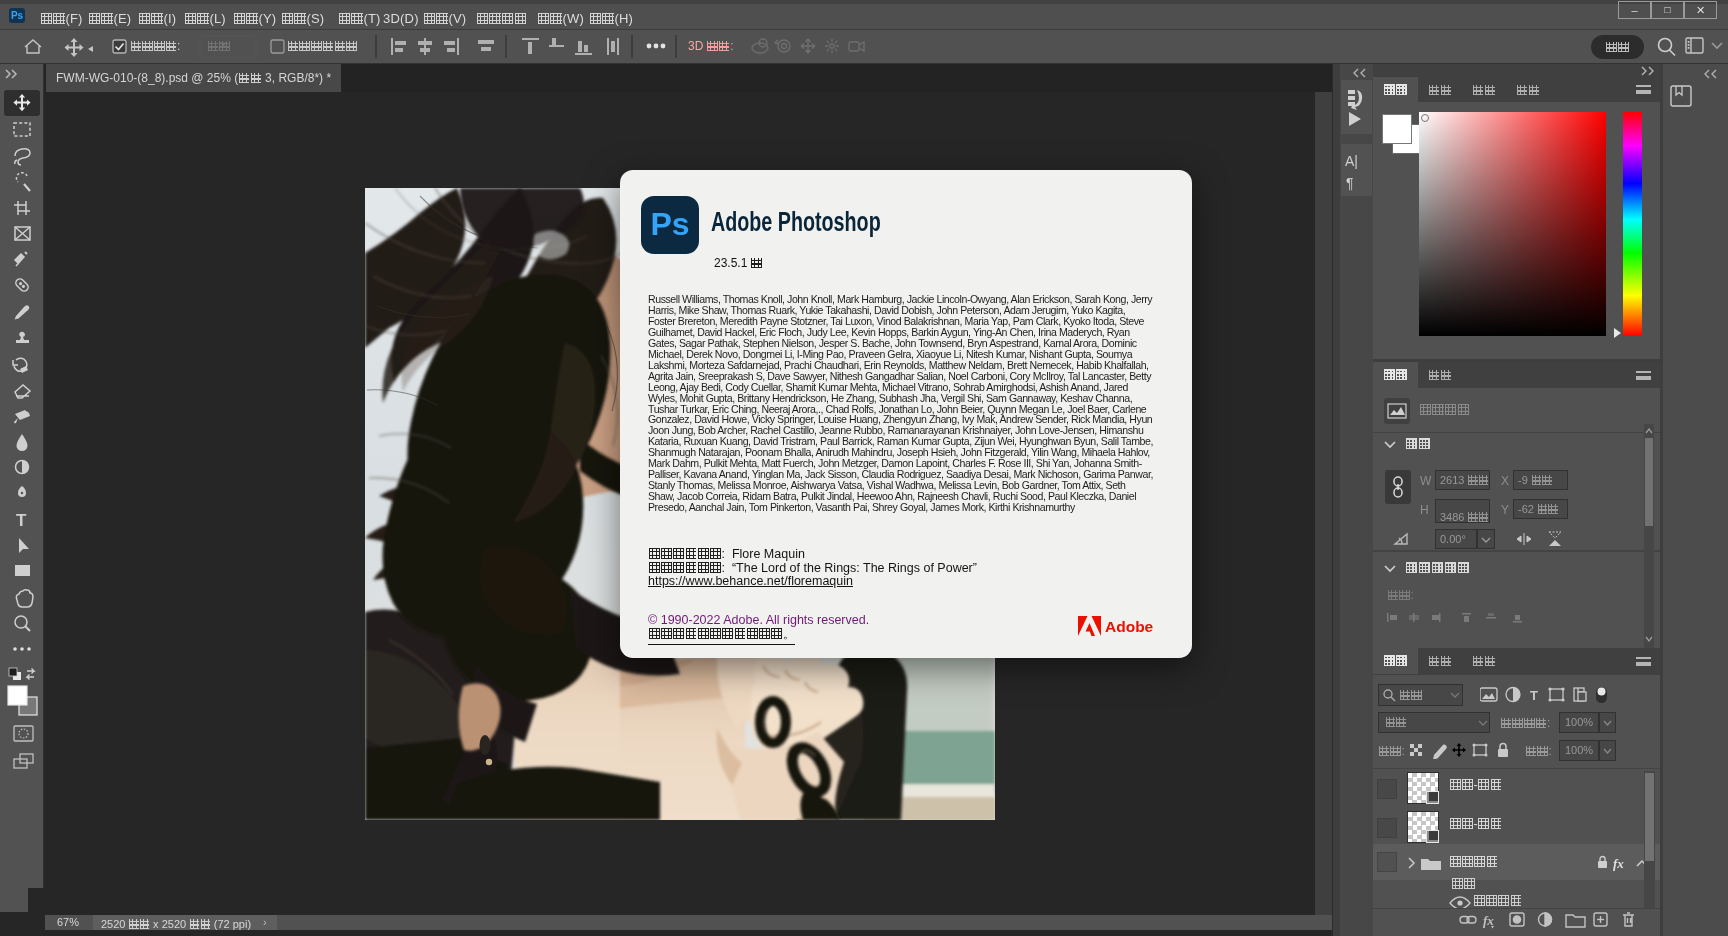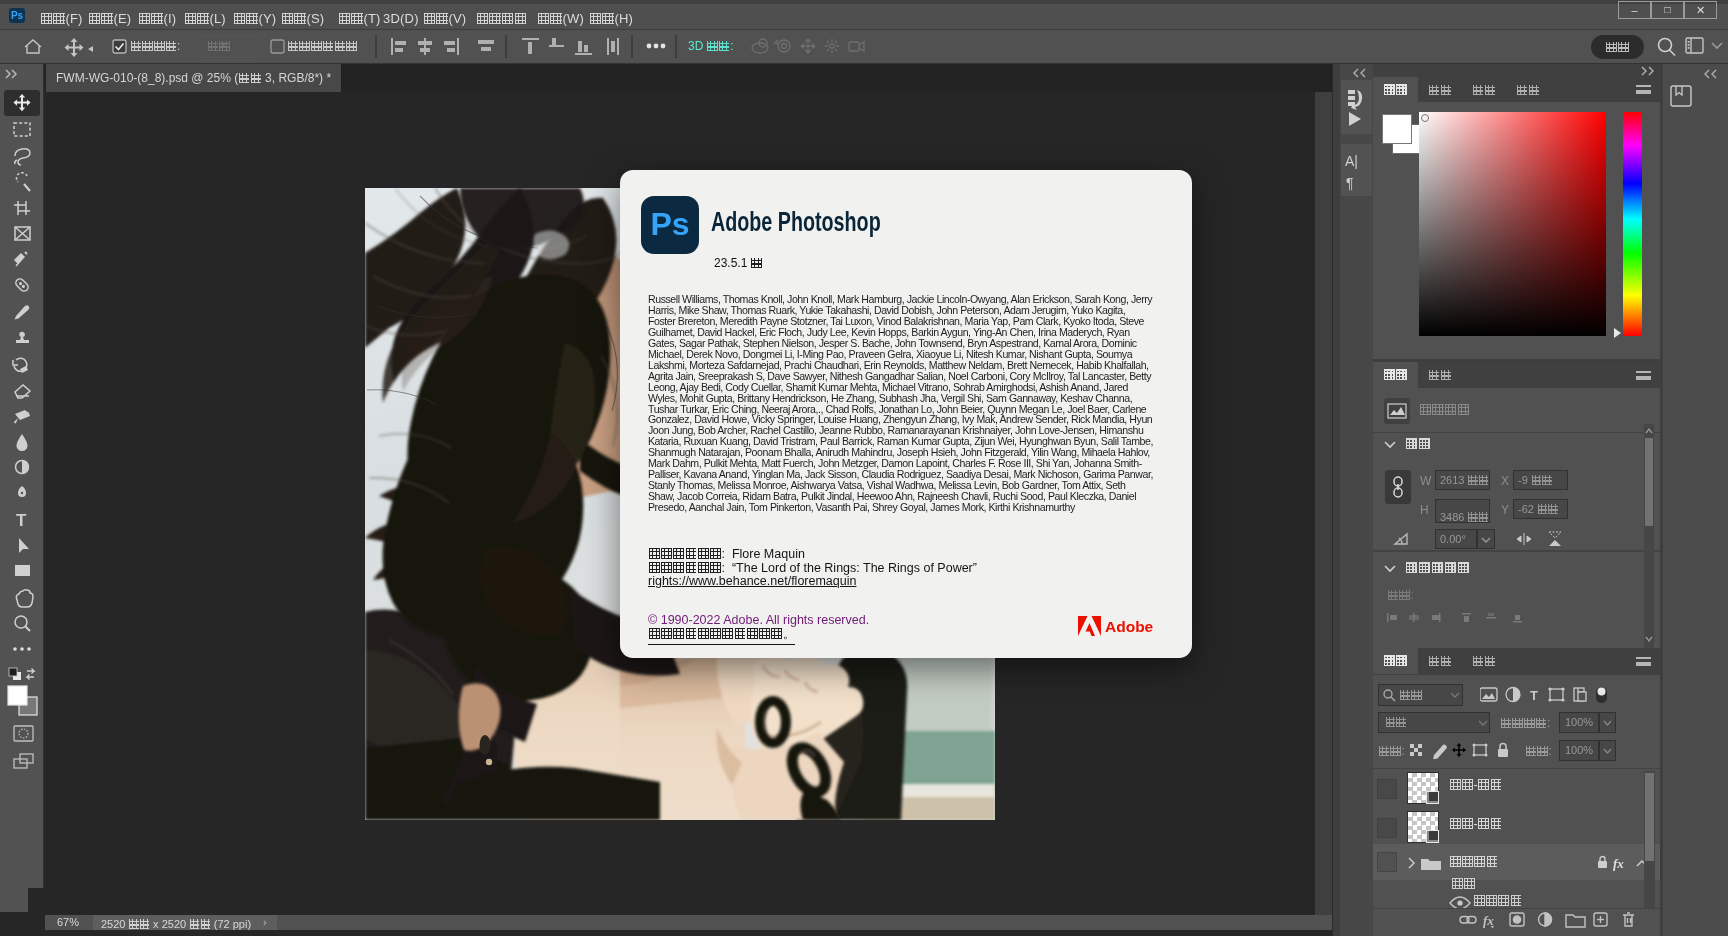--- a/index.html
+++ b/index.html
@@ -125,21 +125,21 @@
    <path d="M808 9 v14 M801 16 h14 M808 9 l-2.5 3 M808 9 l2.5 3 M808 23 l-2.5 -3 M808 23 l2.5 -3 M801 16 l3 -2.5 M801 16 l3 2.5 M815 16 l-3 -2.5 M815 16 l-3 2.5"></path>
    <circle cx="832" cy="16" r="2.2"></circle>
         <path d="M832 9 v3 M832 20 v3 M825 16 h3 M836 16 h3 M827 11 l2 2 M835 19 l2 2 M837 11 l-2 2 M829 19 l-2 2"></path>
    <rect x="849" y="12" width="10" height="9" rx="1.5"></rect>
         <path d="M859 15 l5 -3 v9 l-5 -3"></path>
   </g>
  </svg>
  <span class="obtxt" style="left:130px;top:9px"><i class="c"></i><i class="c"></i><i class="c"></i><i class="c"></i>:</span>
  <span class="obtxt" style="left:207px;top:9px;color:#757575"><i class="c"></i><i class="c"></i></span>
  <span class="obtxt" style="left:287px;top:9px"><i class="c"></i><i class="c"></i><i class="c"></i><i class="c"></i><i class="c"></i><i class="c"></i></span>
- <span class="obtxt" style="left:688px;top:9px;color:#5eead4">3D <i class="c"></i><i class="c"></i>:</span>
+ <span class="obtxt" style="left:688px;top:9px;color:#fca5a5">3D <i class="c"></i><i class="c"></i>:</span>
  <div class="abs" style="left:1591px;top:5px;width:53px;height:24px;border-radius:12px;background:#2c2c2c;text-align:center;line-height:24px;font-size:12px;color:#c5c5c5"><i class="c"></i><i class="c"></i></div>
  <svg width="80" height="26" style="position:absolute;left:1650px;top:4px">
   <circle cx="15" cy="11" r="6.5" fill="none" stroke="#cecece" stroke-width="1.6"></circle>
       <line x1="19.5" y1="16" x2="25" y2="21.5" stroke="#cecece" stroke-width="1.6"></line>
   <rect x="36" y="4" width="17" height="15" rx="1.5" fill="none" stroke="#c5c5c5" stroke-width="1.4"></rect>
       <line x1="41" y1="4" x2="41" y2="19" stroke="#c5c5c5" stroke-width="1.4"></line>
       <rect x="37.7" y="7" width="1.8" height="1.8" fill="#c5c5c5"></rect>
       <rect x="37.7" y="10" width="1.8" height="1.8" fill="#c5c5c5"></rect>
       <rect x="37.7" y="13" width="1.8" height="1.8" fill="#c5c5c5"></rect>
   <path d="M62 9 l5 5 l5 -5" fill="none" stroke="#9a9a9a" stroke-width="1.6"></path>
@@ -576,20 +576,20 @@
   <path d="M13 22 v9 l3 -2.5 l3 2.5 v-9" fill="none" stroke="#c9c9c9" stroke-width="1.3"></path>
  </svg>
 </div>
 <div class="abs" id="dialog">
  <div class="abs" id="dlgps">Ps</div>
  <div class="abs" id="dlgtitle">Adobe Photoshop</div>
  <div class="abs" id="dlgver">23.5.1 <i class="c"></i></div>
  <div class="abs" id="credits">Russell Williams, Thomas Knoll, John Knoll, Mark Hamburg, Jackie Lincoln-Owyang, Alan Erickson, Sarah Kong, Jerry Harris, Mike Shaw, Thomas Ruark, Yukie Takahashi, David Dobish, John Peterson, Adam Jerugim, Yuko Kagita, Foster Brereton, Meredith Payne Stotzner, Tai Luxon, Vinod Balakrishnan, Maria Yap, Pam Clark, Kyoko Itoda, Steve Guilhamet, David Hackel, Eric Floch, Judy Lee, Kevin Hopps, Barkin Aygun, Ying-An Chen, Irina Maderych, Ryan Gates, Sagar Pathak, Stephen Nielson, Jesper S. Bache, John Townsend, Bryn Aspestrand, Kamal Arora, Dominic Michael, Derek Novo, Dongmei Li, I-Ming Pao, Praveen Gelra, Xiaoyue Li, Nitesh Kumar, Nishant Gupta, Soumya Lakshmi, Morteza Safdarnejad, Prachi Chaudhari, Erin Reynolds, Matthew Neldam, Brett Nemecek, Habib Khalfallah, Agrita Jain, Sreeprakash S, Dave Sawyer, Nithesh Gangadhar Salian, Noel Carboni, Cory McIlroy, Tal Lancaster, Betty Leong, Ajay Bedi, Cody Cuellar, Shamit Kumar Mehta, Michael Vitrano, Sohrab Amirghodsi, Ashish Anand, Jared Wyles, Mohit Gupta, Brittany Hendrickson, He Zhang, Subhash Jha, Vergil Shi, Sam Gannaway, Keshav Channa, Tushar Turkar, Eric Ching, Neeraj Arora,., Chad Rolfs, Jonathan Lo, John Beier, Quynn Megan Le, Joel Baer, Carlene Gonzalez, David Howe, Vicky Springer, Louise Huang, Zhengyun Zhang, Ivy Mak, Andrew Sender, Rick Mandia, Hyun Joon Jung, Bob Archer, Rachel Castillo, Jeanne Rubbo, Ramanarayanan Krishnaiyer, John Love-Jensen, Himanshu Kataria, Ruxuan Kuang, David Tristram, Paul Barrick, Raman Kumar Gupta, Zijun Wei, Hyunghwan Byun, Salil Tambe, Shanmugh Natarajan, Poonam Bhalla, Anirudh Mahindru, Joseph Hsieh, John Fitzgerald, Yilin Wang, Mihaela Hahlov, Mark Dahm, Pulkit Mehta, Matt Fuerch, John Metzger, Damon Lapoint, Charles F. Rose III, Shi Yan, Johanna Smith-Palliser, Kavana Anand, Yinglan Ma, Jack Sisson, Claudia Rodriguez, Saadiya Desai, Mark Nichoson, Garima Panwar, Stanly Thomas, Melissa Monroe, Aishwarya Vatsa, Vishal Wadhwa, Melissa Levin, Bob Gardner, Tom Attix, Seth Shaw, Jacob Correia, Ridam Batra, Pulkit Jindal, Heewoo Ahn, Rajneesh Chavli, Ruchi Sood, Paul Kleczka, Daniel Presedo, Aanchal Jain, Tom Pinkerton, Vasanth Pai, Shrey Goyal, James Mork, Kirthi Krishnamurthy</div>
  <div class="abs" style="left:28px;top:377px;font-size:12.5px;color:#141414"><i class="c"></i><i class="c"></i><i class="c"></i><i class="c"></i><i class="c"></i><i class="c"></i>:&nbsp; Flore Maquin</div>
  <div class="abs" style="left:28px;top:391px;font-size:12.5px;color:#141414"><i class="c"></i><i class="c"></i><i class="c"></i><i class="c"></i><i class="c"></i><i class="c"></i>:&nbsp; “The Lord of the Rings: The Rings of Power”</div>
- <div class="abs" style="left:28px;top:404px;font-size:12.5px;color:#141414;text-decoration:underline">rights://www.behance.net/floremaquin</div>
+ <div class="abs" style="left:28px;top:404px;font-size:12.5px;color:#141414;text-decoration:underline">https://www.behance.net/floremaquin</div>
  <div class="abs" style="left:28px;top:443px;font-size:12.5px;color:#701a75">© 1990-2022 Adobe. All rights reserved.</div>
  <div class="abs" style="left:28px;top:456px;font-size:12.5px;color:#141414;border-bottom:1px solid #141414;padding-bottom:1px"><i class="c"></i><i class="c"></i><i class="c"></i><i class="c"></i><i class="c"></i><i class="c"></i><i class="c"></i><i class="c"></i><i class="c"></i><i class="c"></i><i class="c"></i>。</div>
  <svg class="abs" style="left:458px;top:444px" width="82" height="24" viewBox="0 0 82 24">
   <path d="M9.5 2 L0 22 V2 Z M13.5 2 L23 22 V2 Z M11.5 9 L17 22 H13.5 L11.8 17.5 H7.6 Z" fill="#eb1000"></path>
   <text x="27" y="18" font-family="Liberation Sans" font-weight="bold" font-size="15.5" fill="#eb1000">Adobe</text>
  </svg>
 </div>
 
 </body></html>

